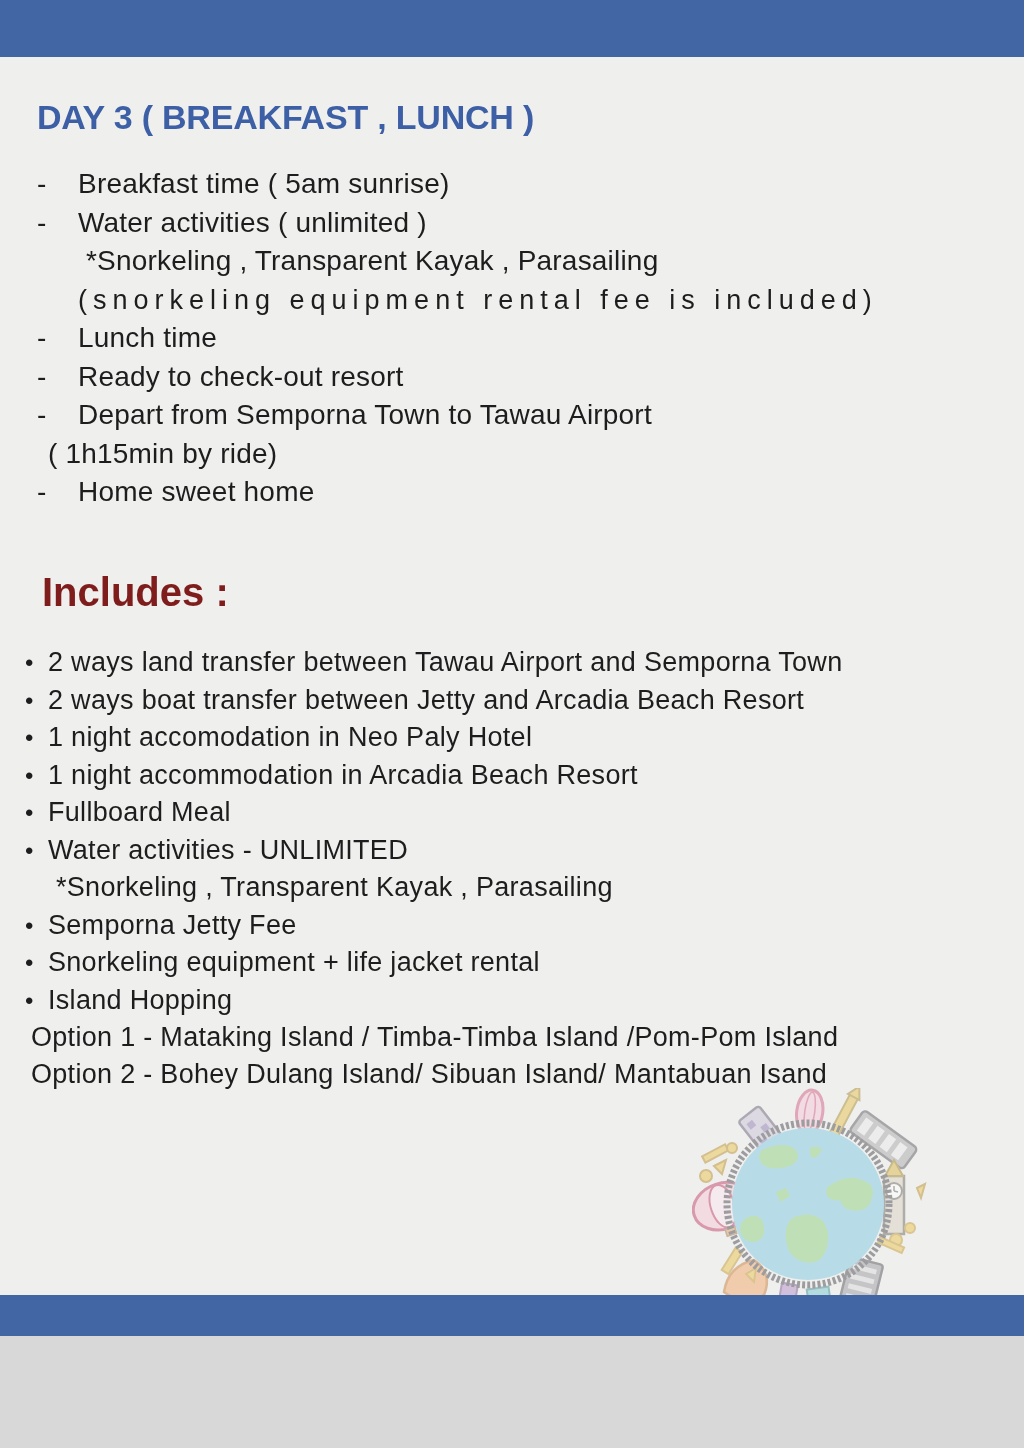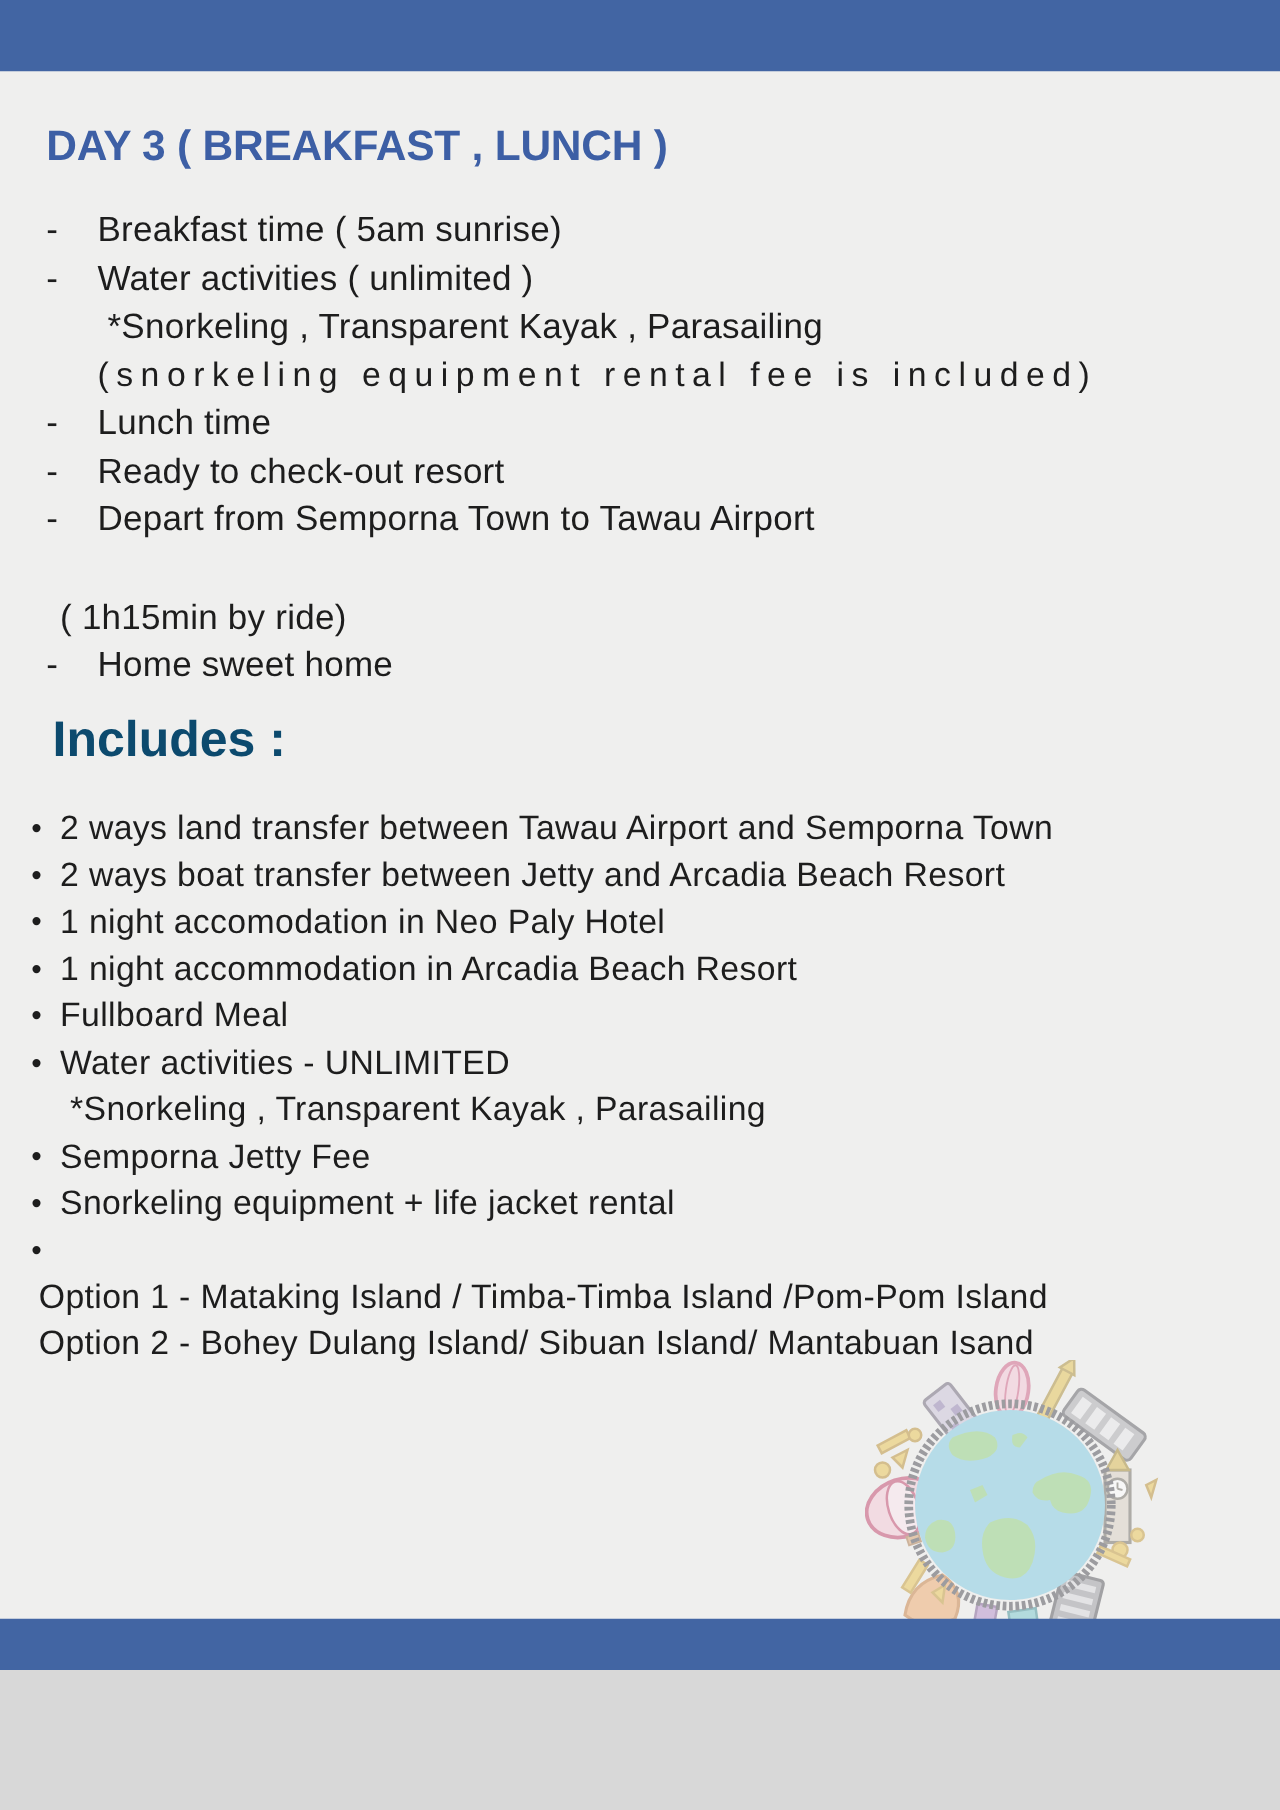--- a/index.html
+++ b/index.html
@@ -26,27 +26,27 @@
   .day-list{
     position:absolute; top:165px; left:0; width:1024px;
     list-style:none;
     padding-left:37px;
     font-size:28px; line-height:38.5px; letter-spacing:0.2px;
   }
   .day-item{ display:flex; }
   .day-item .dash{ width:41px; flex:0 0 41px; }
   .day-item .txt{ white-space:nowrap; }
   .day-item.sub .txt{ margin-left:8px; }
-  .day-item.sub2 .txt{ margin-left:-30px;margin-top:40px; }
+  .day-item.sub2 .txt{ margin-left:-30px; }
   .day-item.spaced .txt{ letter-spacing:6px; margin-left:0; font-size:27px; }
 
   .includes-title{
     position:absolute; top:570px; left:42px;
     font-size:40px; font-weight:700;
-    color:#0c4a6e;
+    color:#7f1d1d;
   }
 
   .inc-list{
     position:absolute; top:644px; left:0; width:1024px;
     list-style:none;
     padding-left:25px;
     font-size:27px; line-height:37.5px; letter-spacing:0.3px;
   }
   .inc-item{ display:flex; }
   .inc-item .dot{ width:23px; flex:0 0 23px; font-size:24px; }
@@ -180,20 +180,21 @@
         <span class="txt">Semporna Jetty Fee</span>
       </li>
 
       <li class="inc-item">
         <span class="dot">•</span>
         <span class="txt">Snorkeling equipment + life jacket rental</span>
       </li>
 
       <li class="inc-item">
         <span class="dot">•</span>
+        <span class="txt">Island Hopping</span>
       </li>
     </ul>
 
   <div class="options">
 
       <div class="option-line">Option 1 - Mataking Island / Timba-Timba Island /Pom-Pom Island</div>
 
       <div class="option-line">Option 2 - Bohey Dulang Island/ Sibuan Island/ Mantabuan Isand</div>
     </div>
 

